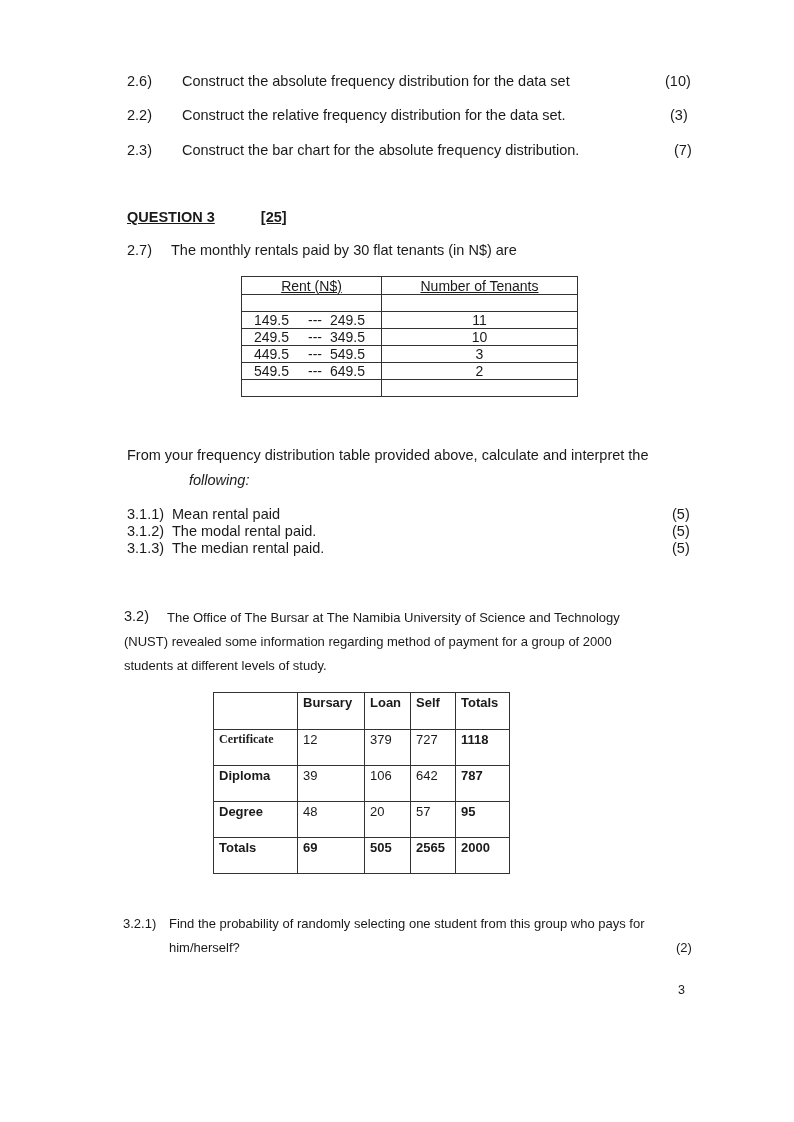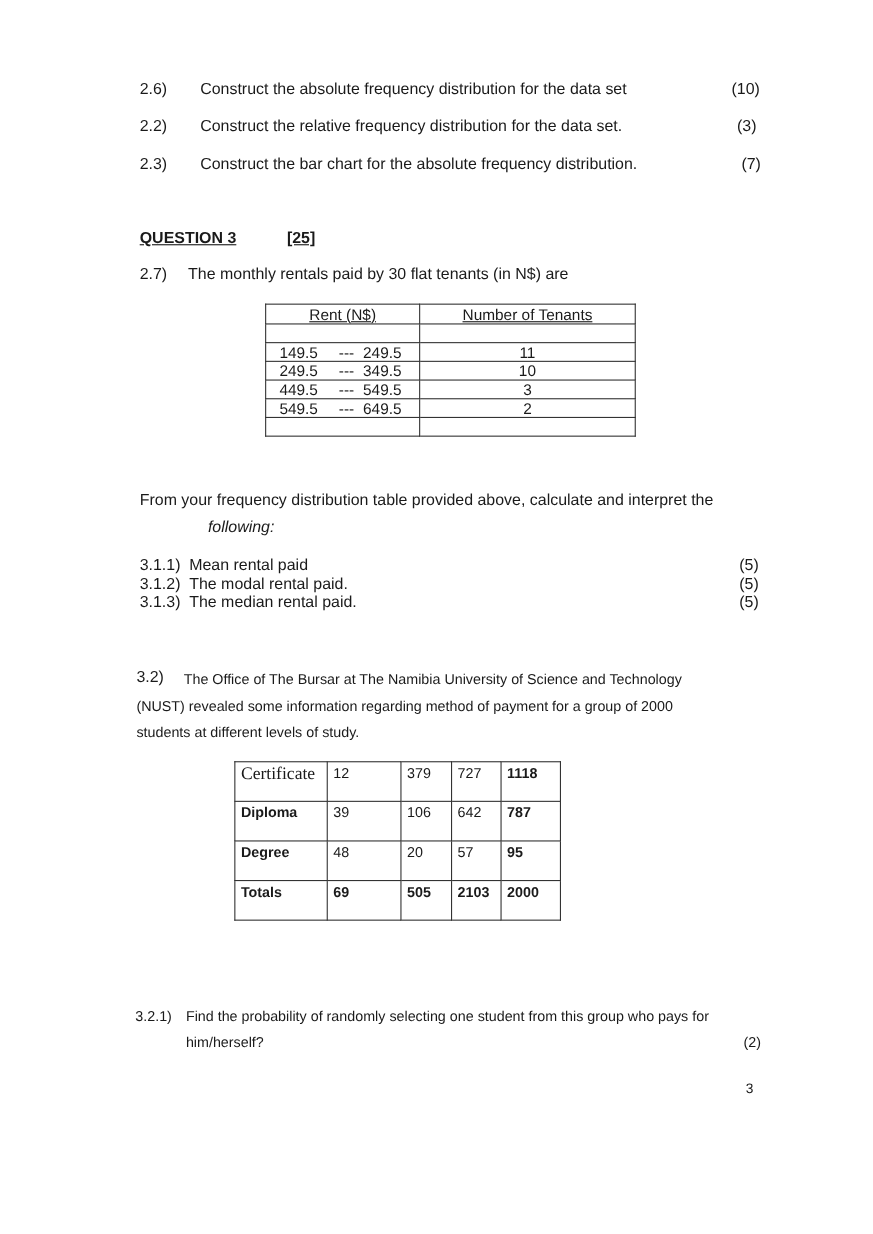--- a/index.html
+++ b/index.html
@@ -25,21 +25,21 @@
   table.bursar { position: absolute; left: 213px; top: 692px; border-collapse: collapse;
                  font-size: 13px; }
   table.bursar td { border: 1px solid #333; vertical-align: top; padding: 2px 5px 0 5px; height: 33px; }
   table.bursar tr.r0 td { height: 34px; padding-top: 2px; }
   table.bursar td.col0 { width: 73px; }
   table.bursar td.col1 { width: 56px; }
   table.bursar td.col2 { width: 35px; }
   table.bursar td.col3 { width: 34px; }
   table.bursar td.col4 { width: 43px; }
   table.bursar .b { font-weight: bold; }
-  table.bursar .serif { font-family: "Liberation Serif", serif; font-weight: normal; font-size: 16px; }
+  table.bursar .serif { font-family: "Liberation Serif", serif; font-weight: bold; font-size: 12px; }
   .pagenum { font-size: 12.5px; }
 </style>
 </head>
 <body>
 
 <div>
   <span class="abs t14" style="left:127px; top:73px;">2.6)</span>
   <span class="abs t14" style="left:182px; top:73px;">Construct the absolute frequency distribution for the  data set</span>
   <span class="abs t14" style="left:665px; top:73px;">(10)</span>
 </div>
@@ -113,20 +113,27 @@
   <span class="abs t14" style="left:672px; top:540px;">(5)</span>
 </div>
 
 <span class="abs t14" style="left:124px; top:608px;">3.2)</span>
 <span class="abs t13" style="left:167px; top:610px;">The Office of The Bursar at The Namibia University of Science and Technology</span>
 <span class="abs t13" style="left:124px; top:634px;">(NUST) revealed some information regarding method of payment for a group of 2000</span>
 <span class="abs t13" style="left:124px; top:658px;">students at different levels of study.</span>
 
 <table class="bursar">
   <tbody>
+      <tr class="r0">
+    <td class="col0"></td>
+    <td class="col1 b">Bursary</td>
+    <td class="col2 b">Loan</td>
+    <td class="col3 b">Self</td>
+    <td class="col4 b">Totals</td>
+  </tr>
   <tr>
     <td class="col0 serif">Certificate</td>
     <td class="col1">12</td>
     <td class="col2">379</td>
     <td class="col3">727</td>
     <td class="col4 b">1118</td>
   </tr>
   <tr>
     <td class="col0 b">Diploma</td>
     <td class="col1">39</td>
@@ -138,21 +145,21 @@
     <td class="col0 b">Degree</td>
     <td class="col1">48</td>
     <td class="col2">20</td>
     <td class="col3">57</td>
     <td class="col4 b">95</td>
   </tr>
   <tr>
     <td class="col0 b">Totals</td>
     <td class="col1 b">69</td>
     <td class="col2 b">505</td>
-    <td class="col3 b">2103</td>
+    <td class="col3 b">2565</td>
     <td class="col4 b">2000</td>
   </tr>
 </tbody>
   </table>
 
 <span class="abs t13" style="left:123px; top:916px;">3.2.1)</span>
 <span class="abs t13" style="left:169px; top:916px;">Find the probability of randomly selecting one student from this group who pays for</span>
 <span class="abs t13" style="left:169px; top:940px;">him/herself?</span>
 <span class="abs t13" style="left:676px; top:940px;">(2)</span>
 

